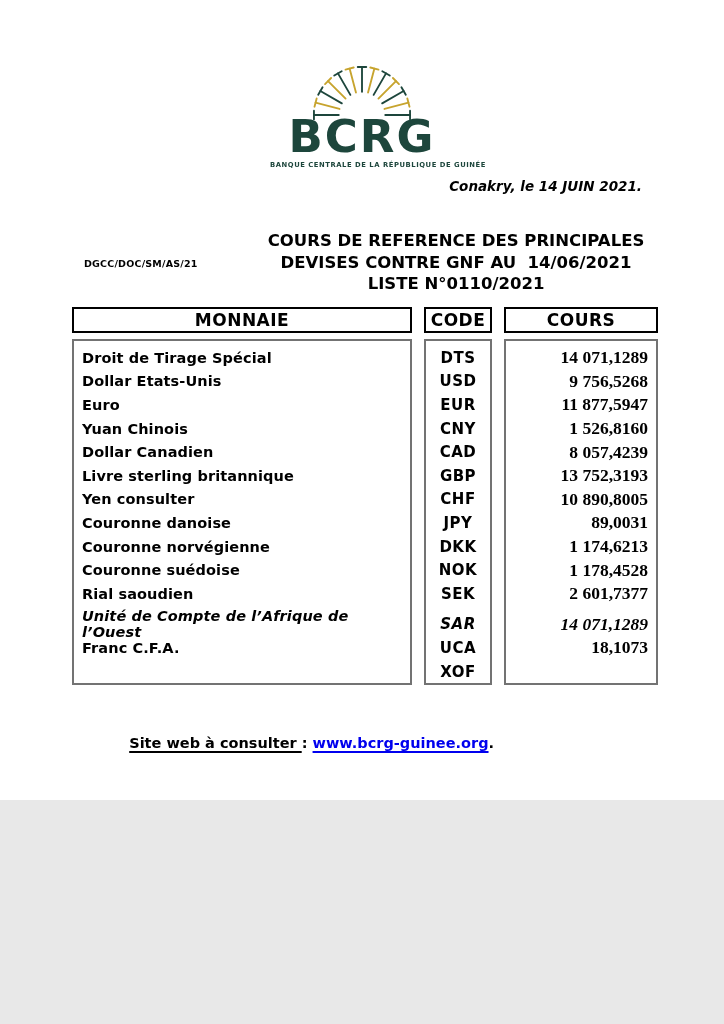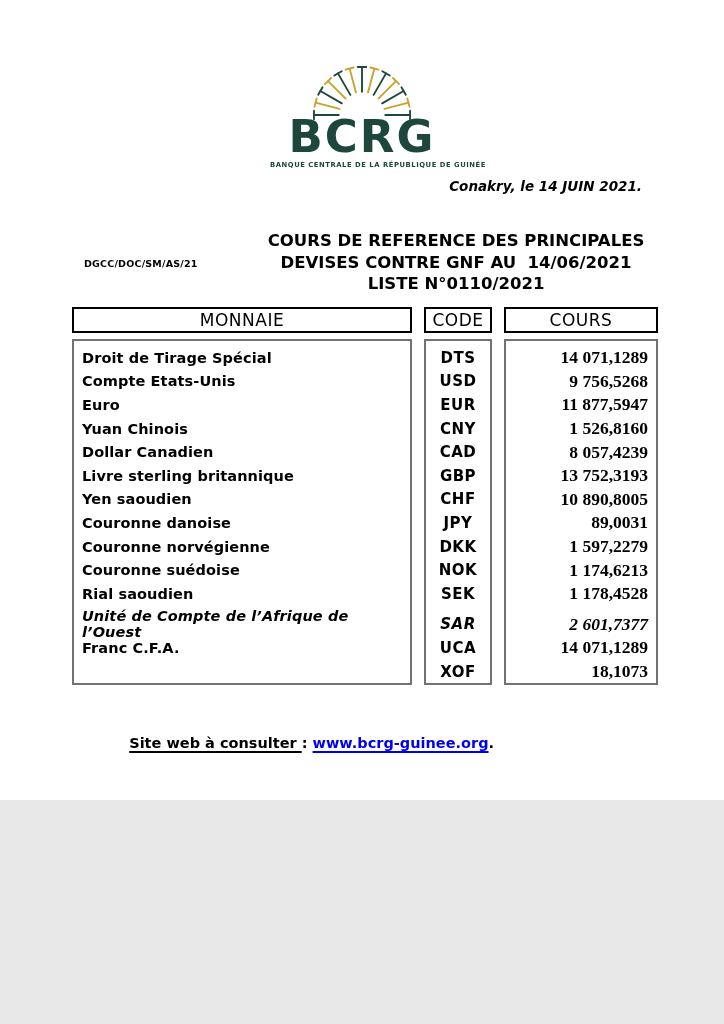--- a/index.html
+++ b/index.html
@@ -48,21 +48,21 @@
   .rate-table{position:absolute;top:307px;left:72px;width:586px;}
   .thead,.tbody{
     display:grid;
     grid-template-columns:340px 68px 154px;
     column-gap:12px;
   }
   .tbody{margin-top:6px;}
   .th{
     border:2px solid #000;height:22px;
     display:flex;align-items:center;justify-content:center;
-    font-size:17px;font-weight:normal;letter-spacing:0.5px;
+    font-size:17px;font-weight:bold;letter-spacing:0.5px;
   }
   .tcol{
     border:2px solid #737373;height:337px;
     padding-top:5px;box-sizing:content-box;
   }
   .cell-line{
     height:23.6px;display:flex;align-items:center;
     font-weight:bold;
   }
   .cell-line:nth-child(12){margin-top:7px;font-style:italic;}
@@ -154,26 +154,26 @@
 
   <div class="rate-table">
     <div class="thead">
       <div class="th">MONNAIE</div>
       <div class="th">CODE</div>
       <div class="th">COURS</div>
     </div>
     <div class="tbody">
       <div class="tcol col-monnaie">
           <div class="cell-line">Droit de Tirage Spécial</div>
-          <div class="cell-line">Compte Etats-Unis</div>
+          <div class="cell-line">Dollar Etats-Unis</div>
           <div class="cell-line">Euro</div>
           <div class="cell-line">Yuan Chinois</div>
           <div class="cell-line">Dollar Canadien</div>
           <div class="cell-line">Livre sterling britannique</div>
-          <div class="cell-line">Yen saoudien</div>
+          <div class="cell-line">Yen consulter</div>
           <div class="cell-line">Couronne danoise</div>
           <div class="cell-line">Couronne norvégienne</div>
           <div class="cell-line">Couronne suédoise</div>
           <div class="cell-line">Rial saoudien</div>
           <div class="cell-line">Unité de Compte de l’Afrique de l’Ouest</div>
           <div class="cell-line">Franc C.F.A.</div>
         </div>
       <div class="tcol col-code">
           <div class="cell-line">DTS</div>
           <div class="cell-line">USD</div>
@@ -192,21 +192,20 @@
         </div>
       <div class="tcol col-cours">
           <div class="cell-line">14 071,1289</div>
           <div class="cell-line">9 756,5268</div>
           <div class="cell-line">11 877,5947</div>
           <div class="cell-line">1 526,8160</div>
           <div class="cell-line">8 057,4239</div>
           <div class="cell-line">13 752,3193</div>
           <div class="cell-line">10 890,8005</div>
           <div class="cell-line">89,0031</div>
-          <div class="cell-line">1 597,2279</div>
           <div class="cell-line">1 174,6213</div>
           <div class="cell-line">1 178,4528</div>
           <div class="cell-line">2 601,7377</div>
           <div class="cell-line">14 071,1289</div>
           <div class="cell-line">18,1073</div>
         </div>
     </div>
   </div>
 
   <div class="footer">

